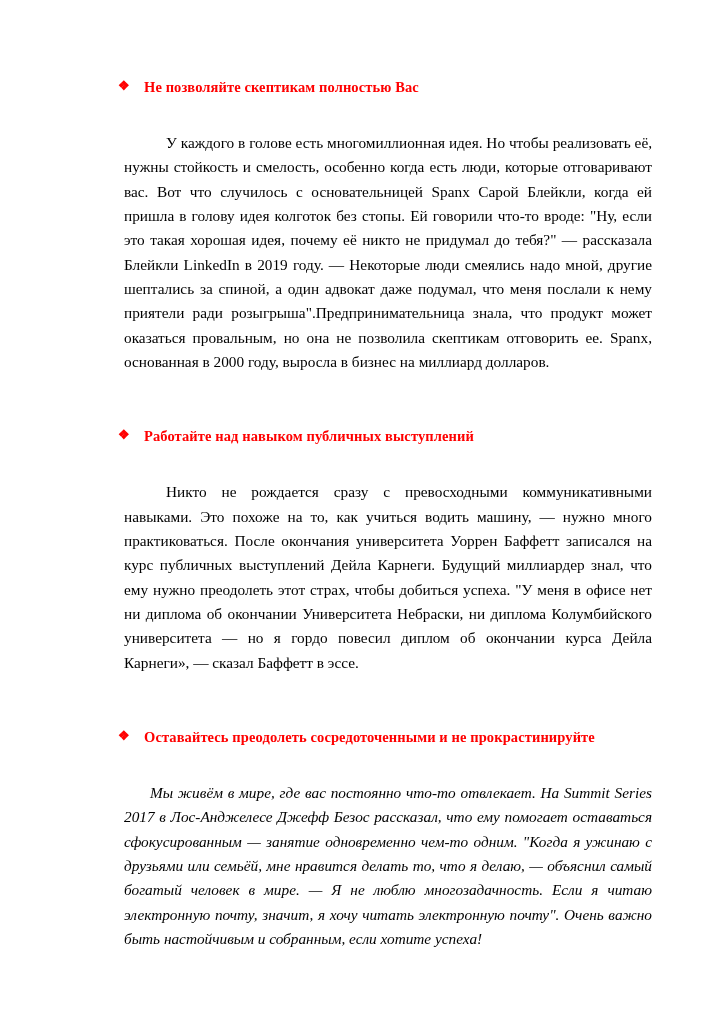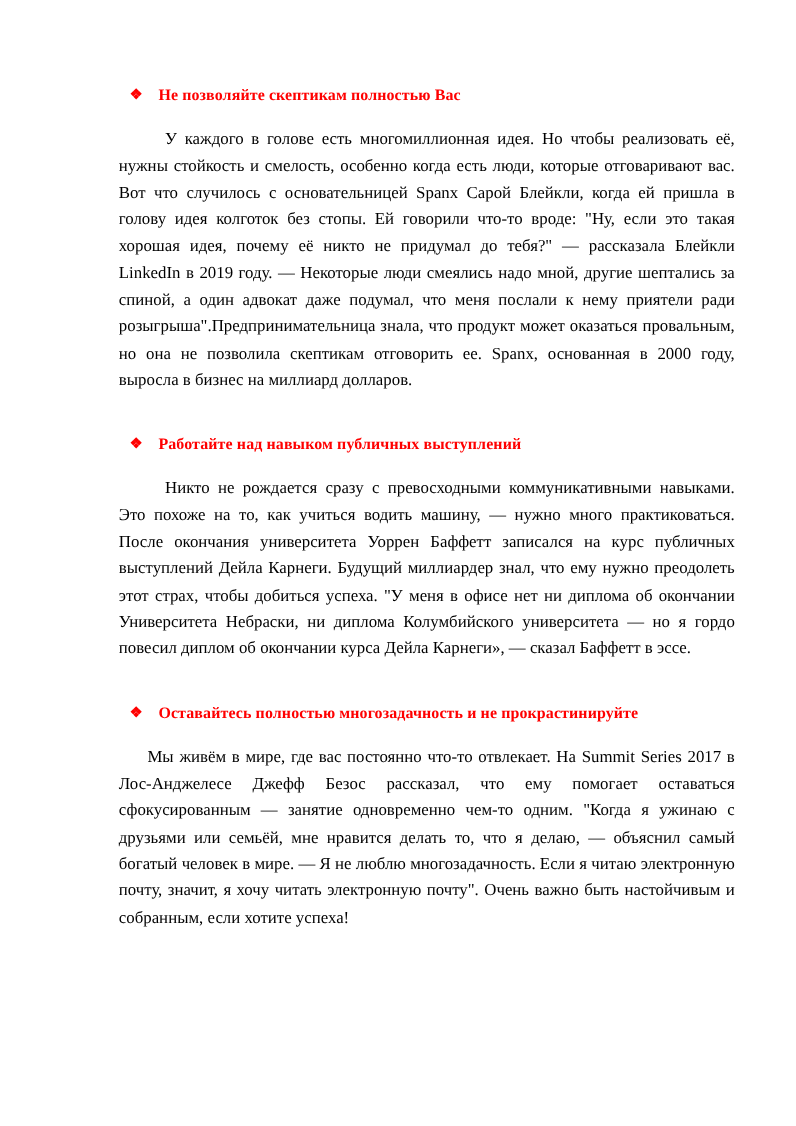--- a/index.html
+++ b/index.html
@@ -49,29 +49,29 @@
   .heading .htext {
     flex: 1 1 auto;
     letter-spacing: 0.1px;
   }
   
   .heading.h1 { margin-left: 10px; }
   .heading.h2 { margin-left: 10px; }
   .heading.h3 { margin-left: 10px; }
 
   p.body {
-    margin: 0;
+    margin: 16px;
     text-align: justify;
     text-justify: inter-word;
     font-size: 15.3px;
     line-height: 1.59;
     text-indent: 42px;
     hyphens: none;
   }
-  p.body.small-indent { text-indent: 26px; }
+  p.body.small-indent { text-indent: 26px; font-style: italic; }
 
   .gap-after-head { height: 19px; }
   .gap-after-para-1 { height: 37px; }
   .gap-after-para-2 { height: 37px; }
   .gap-head-to-para { height: 19px; }
 </style>
 </head>
 <body>
 
 <div class="page">
@@ -94,21 +94,21 @@
     </div>
 
     <div class="gap-head-to-para"></div>
 
     <p class="body">Никто не рождается сразу с превосходными коммуникативными навыками. Это похоже на то, как учиться водить машину, — нужно много практиковаться. После окончания университета Уоррен Баффетт записался на курс публичных выступлений Дейла Карнеги. Будущий миллиардер знал, что ему нужно преодолеть этот страх, чтобы добиться успеха. "У меня в офисе нет ни диплома об окончании Университета Небраски, ни диплома Колумбийского университета — но я гордо повесил диплом об окончании курса Дейла Карнеги», — сказал Баффетт в эссе.</p>
 
     <div class="gap-after-para-2"></div>
 
     <div class="heading h3">
       <span class="bullet">❖</span>
-      <span class="htext">Оставайтесь полностью многозадачность и не прокрастинируйте</span>
+      <span class="htext">Оставайтесь преодолеть сосредоточенными и не прокрастинируйте</span>
     </div>
 
     <div class="gap-head-to-para"></div>
 
     <p class="body small-indent">Мы живём в мире, где вас постоянно что-то отвлекает. На Summit  Series 2017 в Лос-Анджелесе Джефф  Безос рассказал, что ему помогает оставаться сфокусированным — занятие одновременно чем-то одним. "Когда я ужинаю с друзьями или семьёй, мне нравится делать то, что я делаю, — объяснил самый богатый человек в мире. — Я не люблю многозадачность. Если я читаю электронную почту, значит, я хочу читать электронную почту". Очень важно быть настойчивым и собранным, если хотите успеха!</p>
 
   </div>
 </div>
 
 </body></html>

